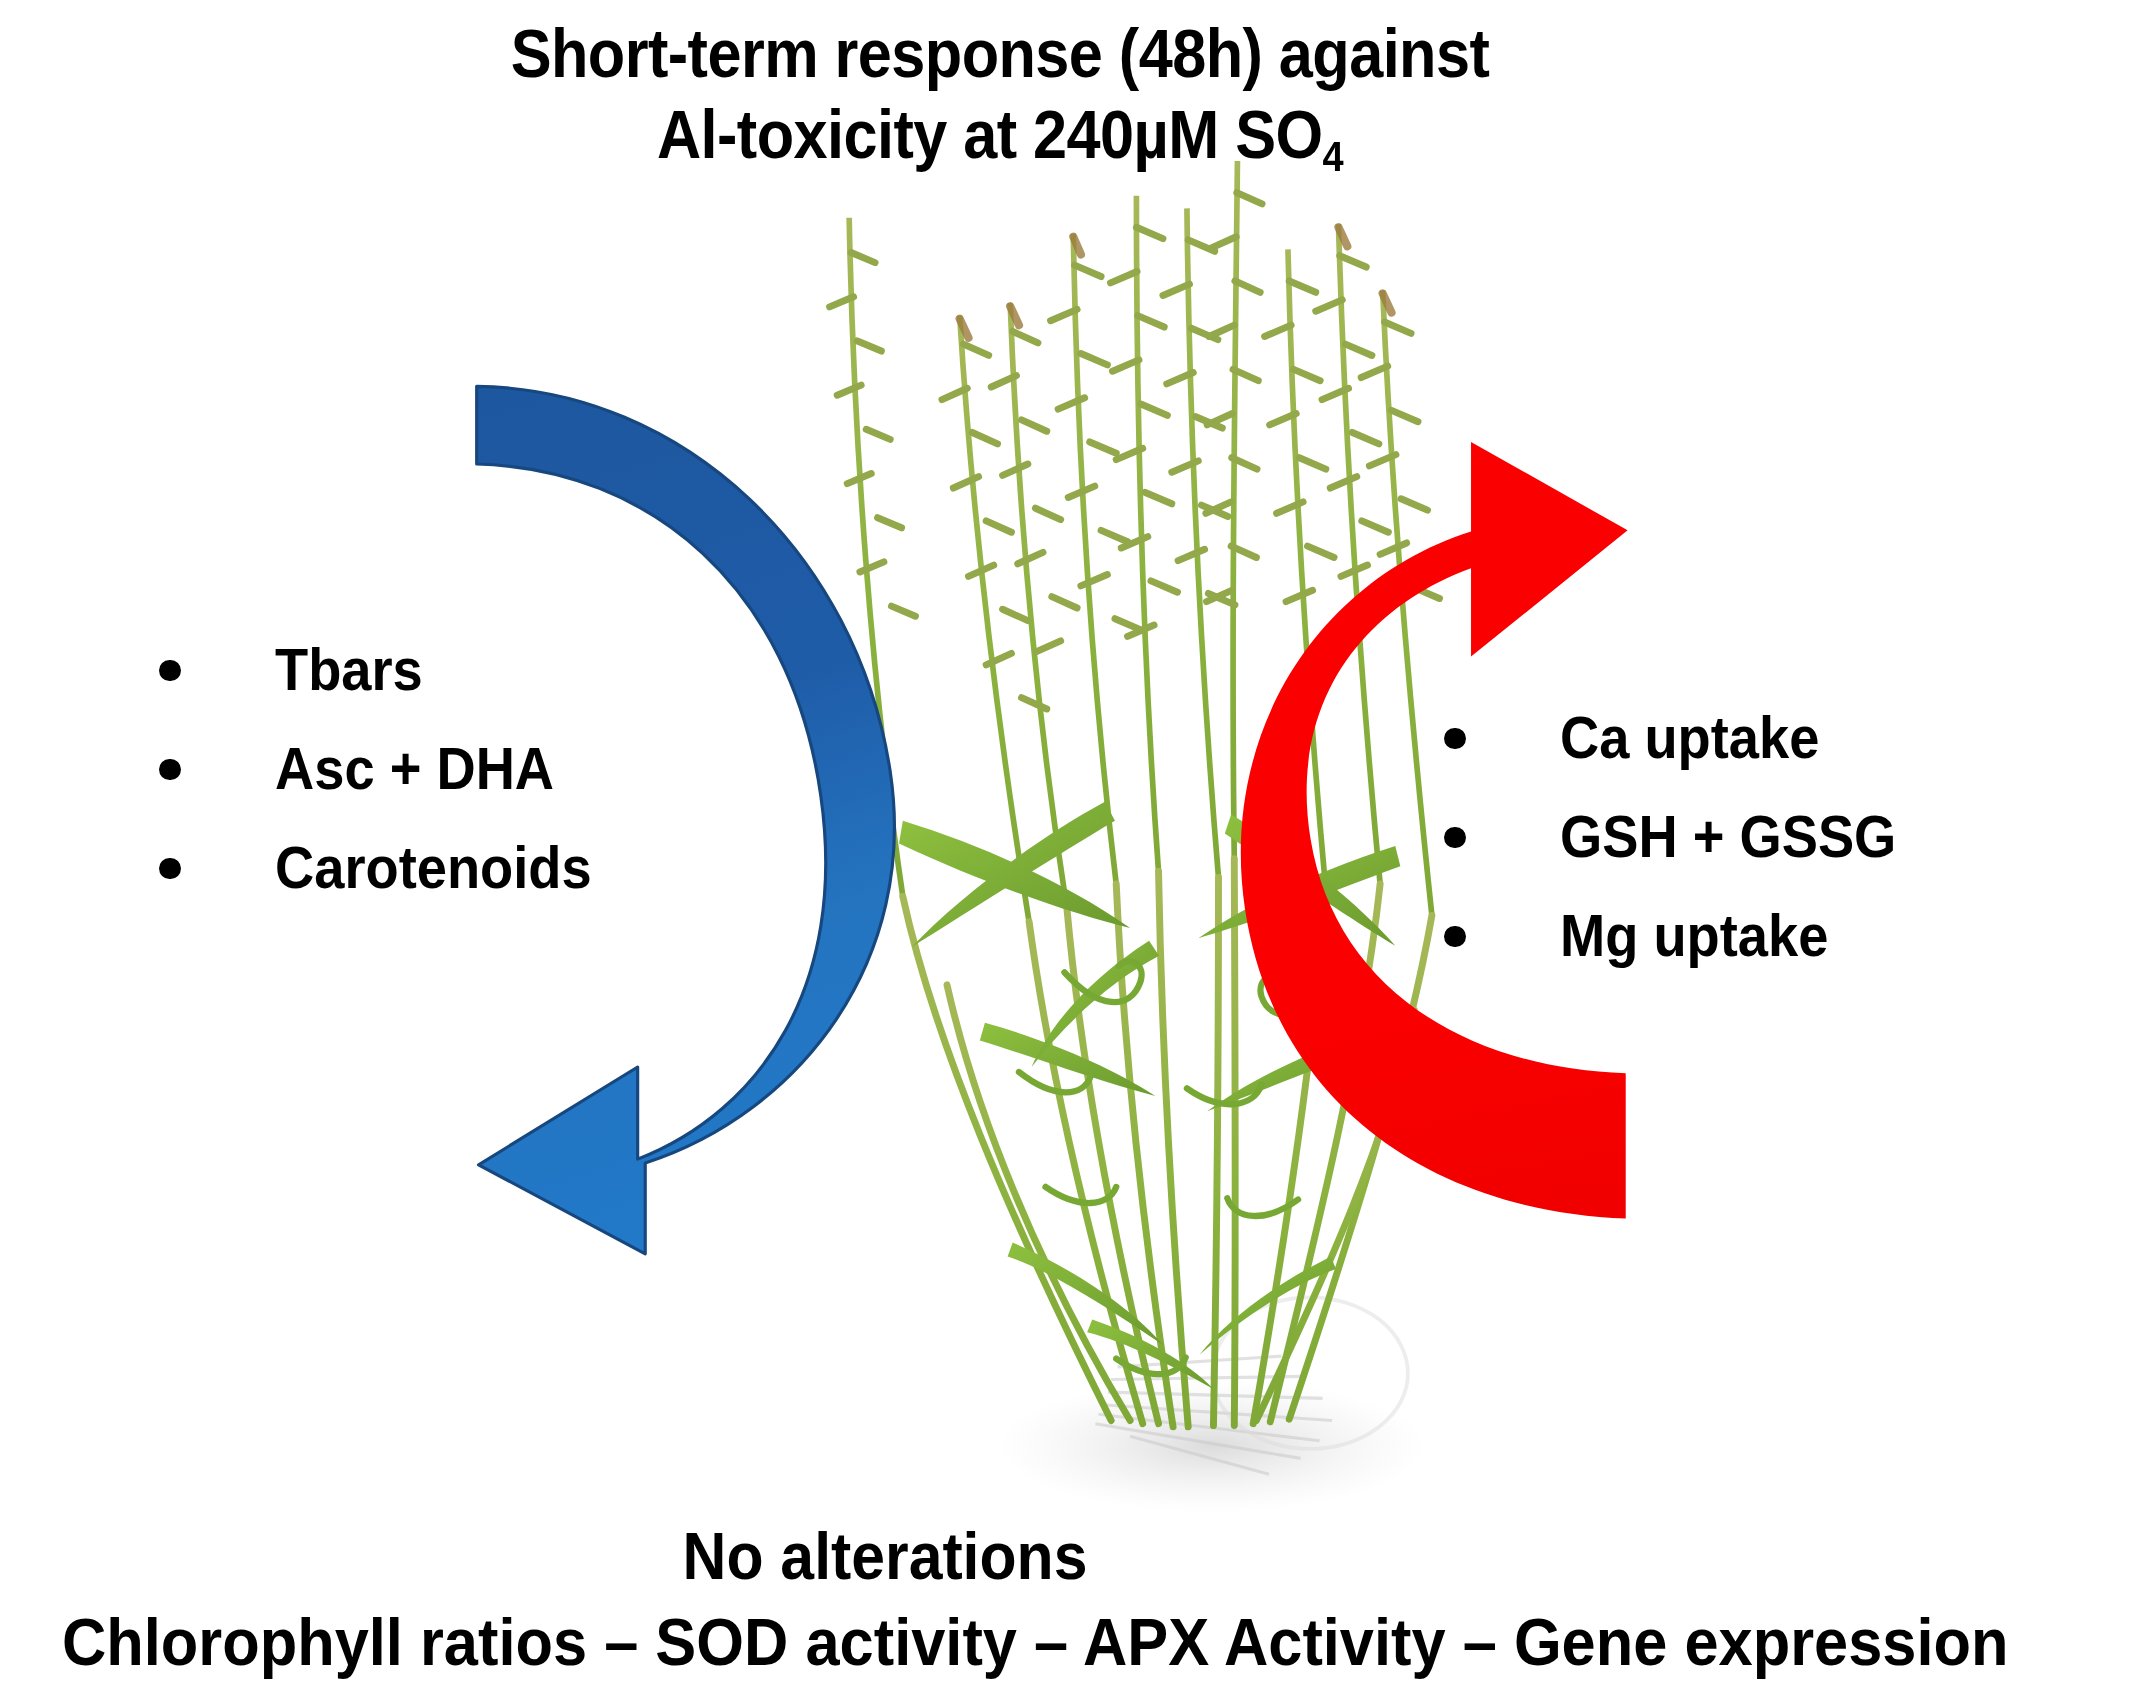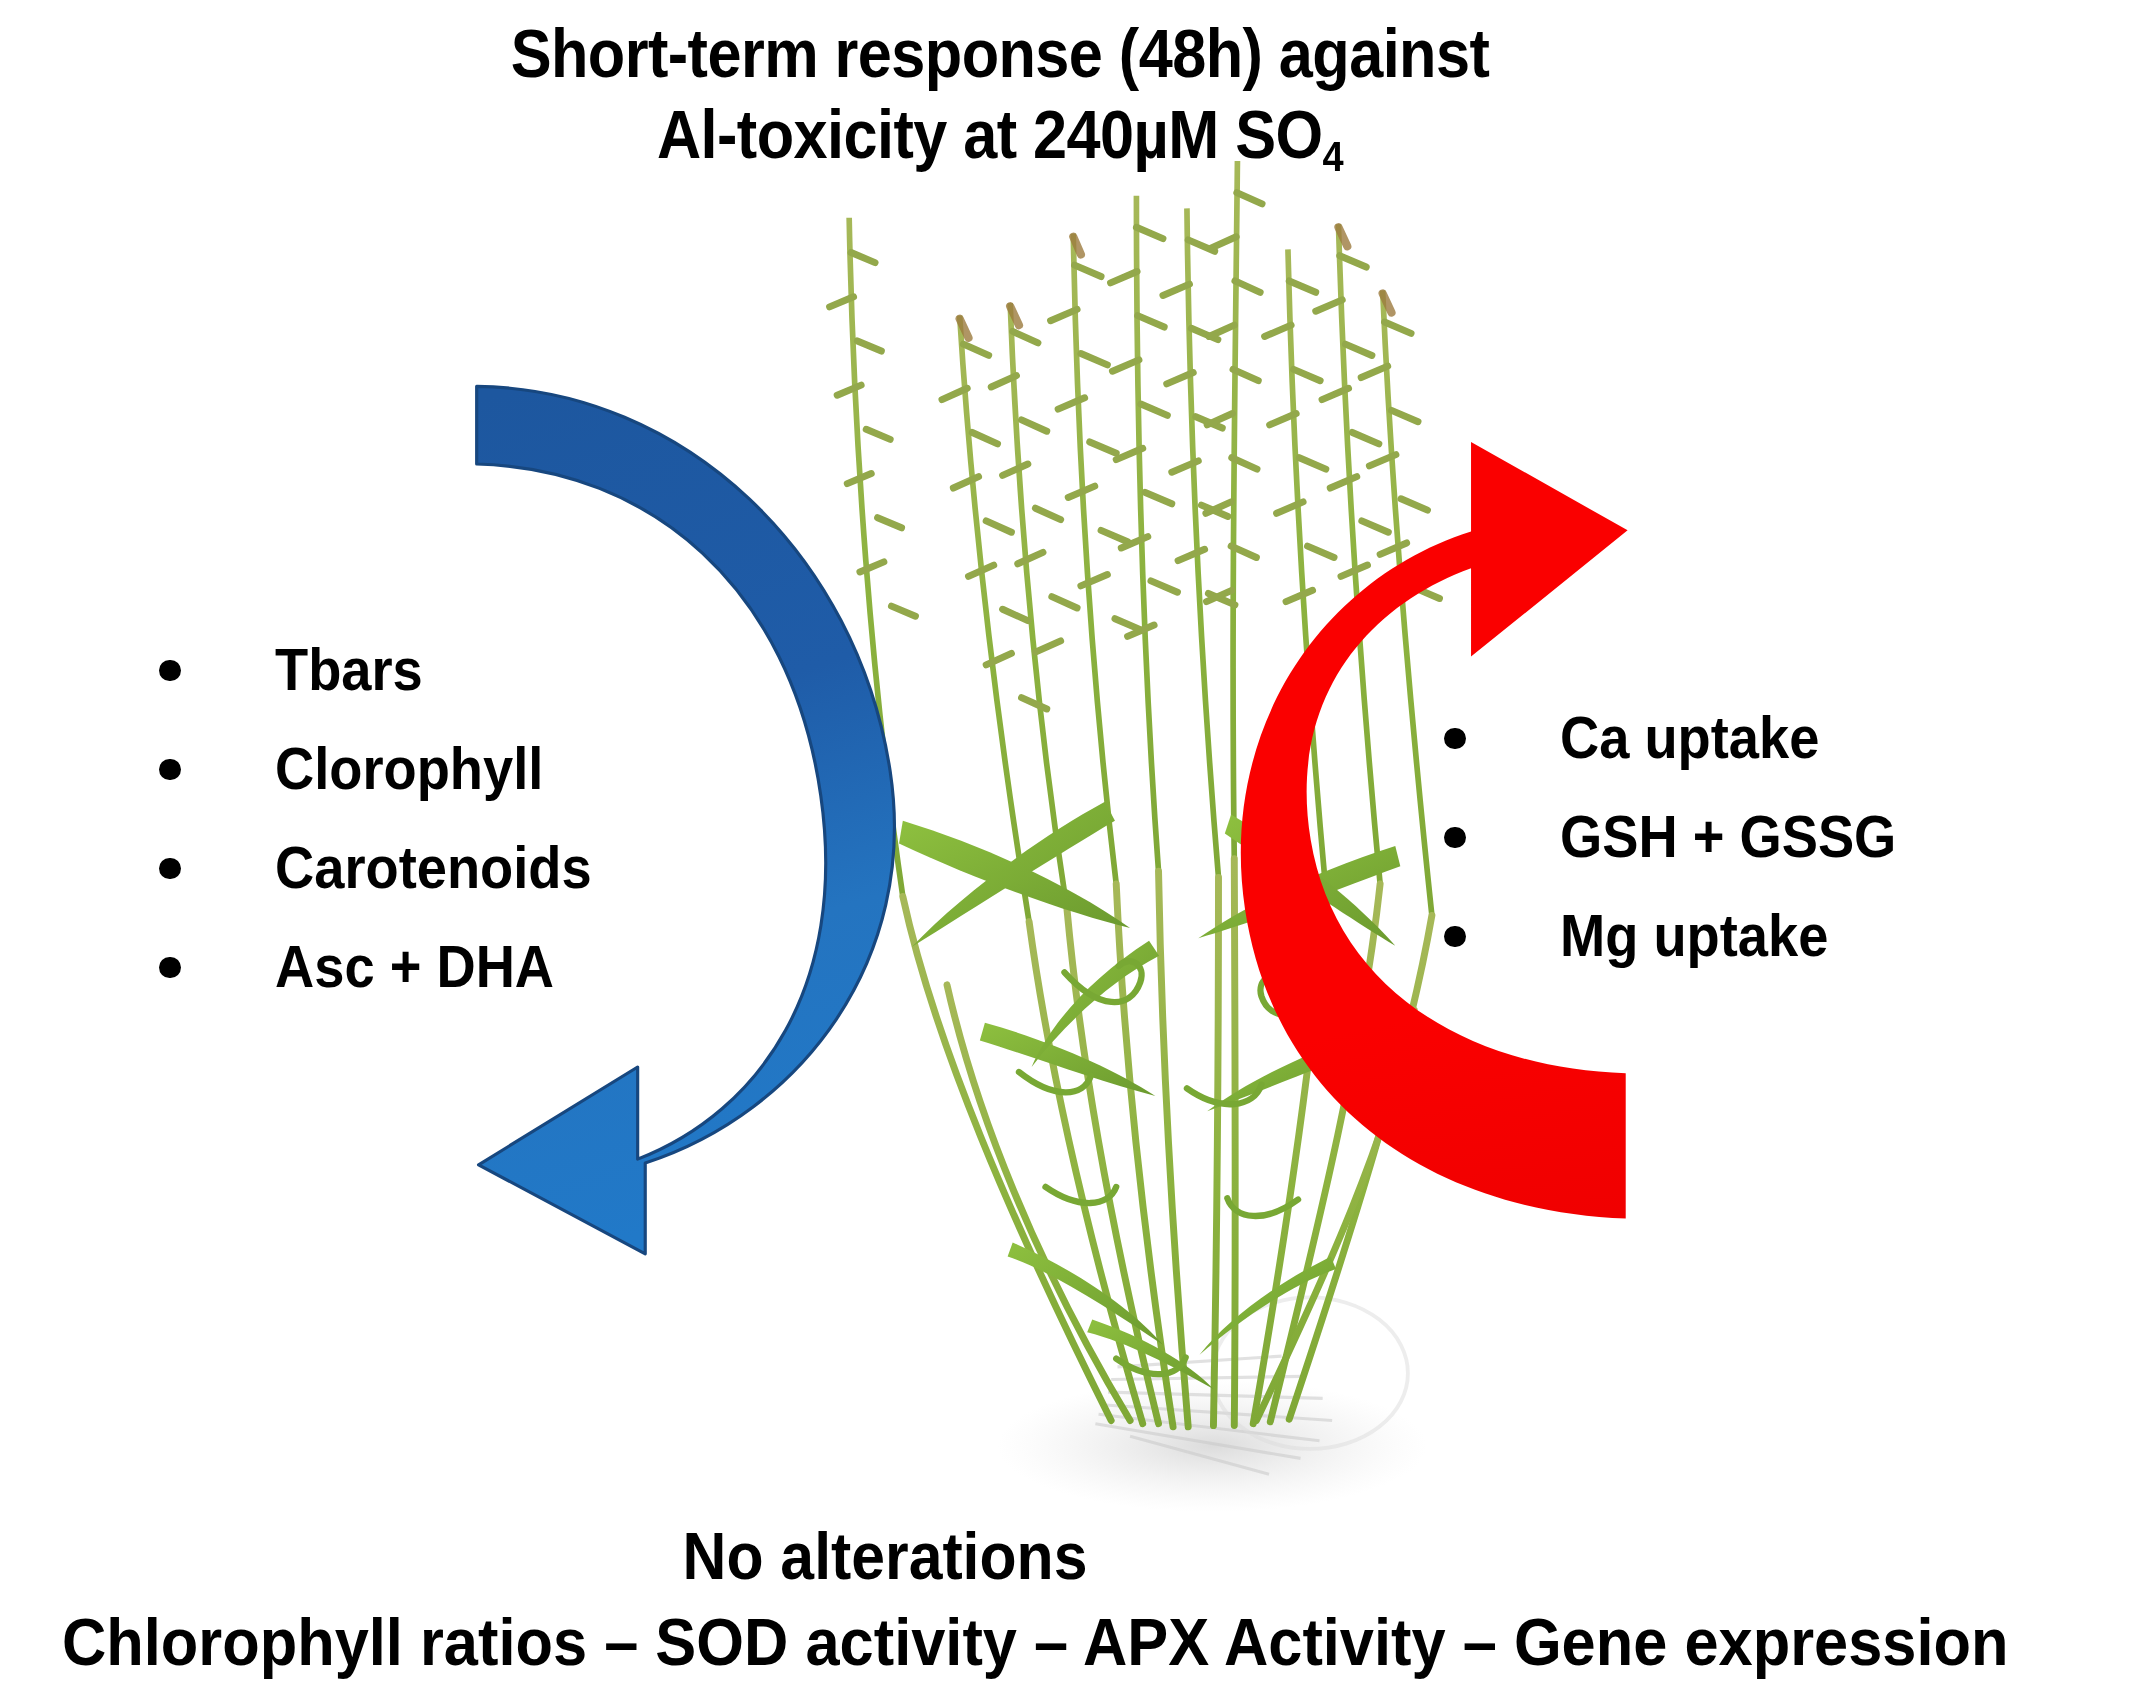--- a/index.html
+++ b/index.html
@@ -300,29 +300,25 @@
     </g>
   </svg>
 
   <div id="left-list" class="bullet-list">
     <div class="bullet-row">
       <span class="bullet-dot"></span>
       <span class="bullet-label">Tbars</span>
     </div>
     <div class="bullet-row">
       <span class="bullet-dot"></span>
-      <span class="bullet-label">Clorophyll</span>
+      <span class="bullet-label">Asc + DHA</span>
     </div>
     <div class="bullet-row">
       <span class="bullet-dot"></span>
       <span class="bullet-label">Carotenoids</span>
-    </div>
-    <div class="bullet-row">
-      <span class="bullet-dot"></span>
-      <span class="bullet-label">Asc + DHA</span>
     </div>
   </div>
 
   <div id="right-list" class="bullet-list">
     <div class="bullet-row">
       <span class="bullet-dot"></span>
       <span class="bullet-label">Ca uptake</span>
     </div>
     <div class="bullet-row">
       <span class="bullet-dot"></span>

